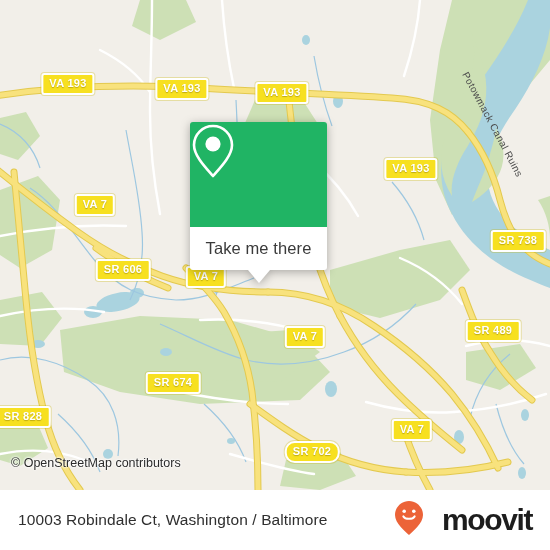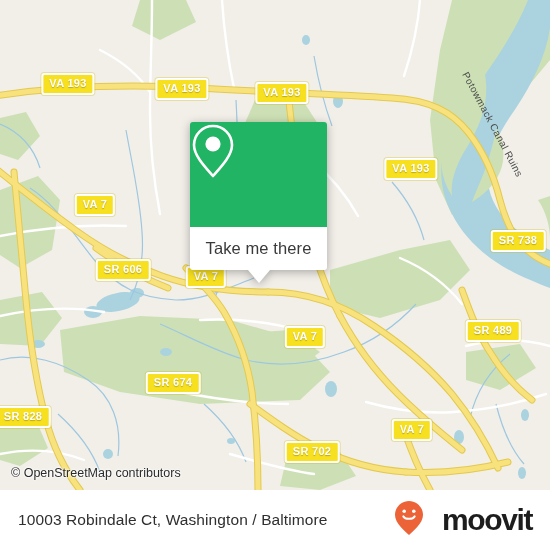--- a/index.html
+++ b/index.html
@@ -38,21 +38,21 @@
     color:#4b4b4b;
     font-size:10px;
     letter-spacing:.4px;
     white-space:nowrap;
     transform-origin:0 0;
     font-family:"Liberation Sans", sans-serif;
   }
 
   
   #attribution{
-    position:absolute;left:11px;bottom:10px;
+    position:absolute;left:11px;bottom:20px;
     font-size:12.5px;color:#2b2b2b;
     text-shadow:0 0 3px #fff,0 0 3px #fff,0 0 2px #fff;
     white-space:nowrap;
     margin-top:29px;
   }
 
   
   #popup{
     position:absolute;left:190px;top:122px;width:137px;
     filter:drop-shadow(0 2px 5px rgba(0,0,0,.30));
@@ -212,21 +212,21 @@
     <div class="shield" style="left:411px;top:169px;">VA 193</div>
     <div class="shield" style="left:95px;top:205px;">VA 7</div>
     <div class="shield" style="left:79px;top:270px;margin-left:44px;">SR 606</div>
     <div class="shield" style="left:206px;top:277px;">VA 7</div>
     <div class="shield" style="left:473px;top:241px;margin-left:45px;">SR 738</div>
     <div class="shield" style="left:305px;top:337px;">VA 7</div>
     <div class="shield" style="left:493px;top:331px;">SR 489</div>
     <div class="shield" style="left:173px;top:367px;margin-top:16px;">SR 674</div>
     <div class="shield" style="left:23px;top:417px;">SR 828</div>
     <div class="shield" style="left:412px;top:430px;">VA 7</div>
-    <div class="shield" style="left:312px;top:452px;">SR 702</div>
+    <div class="shield" style="left:312px;top:452px;border-radius:10px;">SR 702</div>
 
     <div id="popup">
       <div id="popup-head">
         <span>
           <svg width="46" height="58" viewBox="0 0 46 58" aria-hidden="true">
             <path d="M23 4 C12.5 4 4 12.5 4 23 C4 34 16 46 23 54 C30 46 42 34 42 23 C42 12.5 33.5 4 23 4 Z" fill="none" stroke="#ffffff" stroke-width="2.6" stroke-linejoin="round"></path>
             <circle cx="23" cy="22" r="7.6" fill="#ffffff"></circle>
           </svg>
         </span>
       </div>

